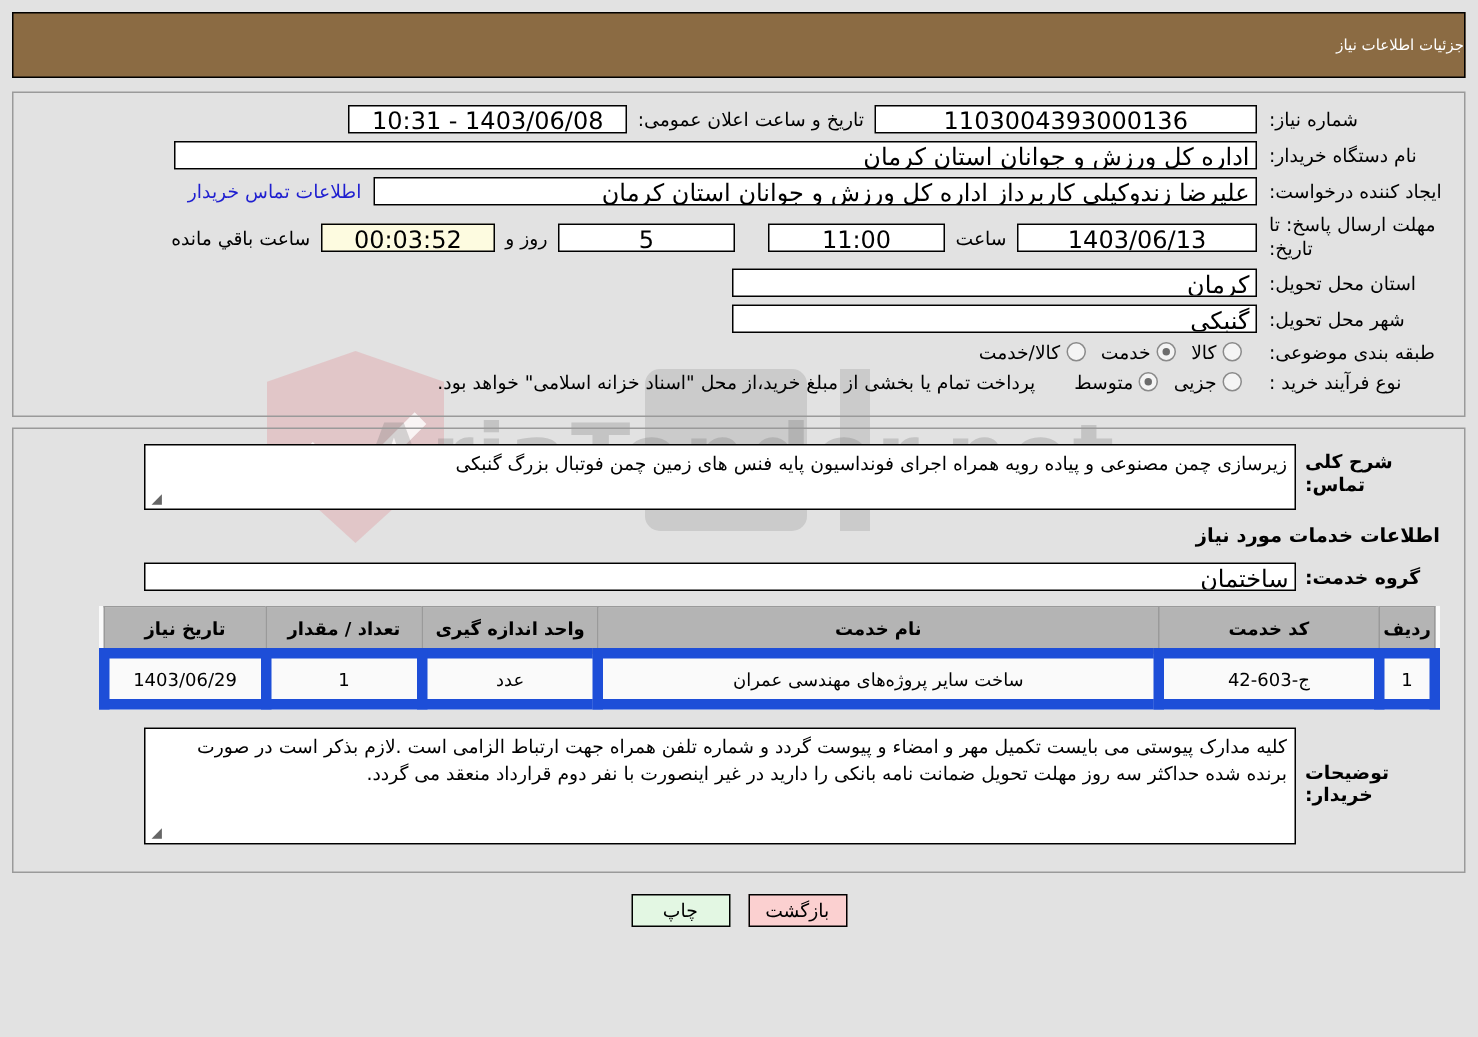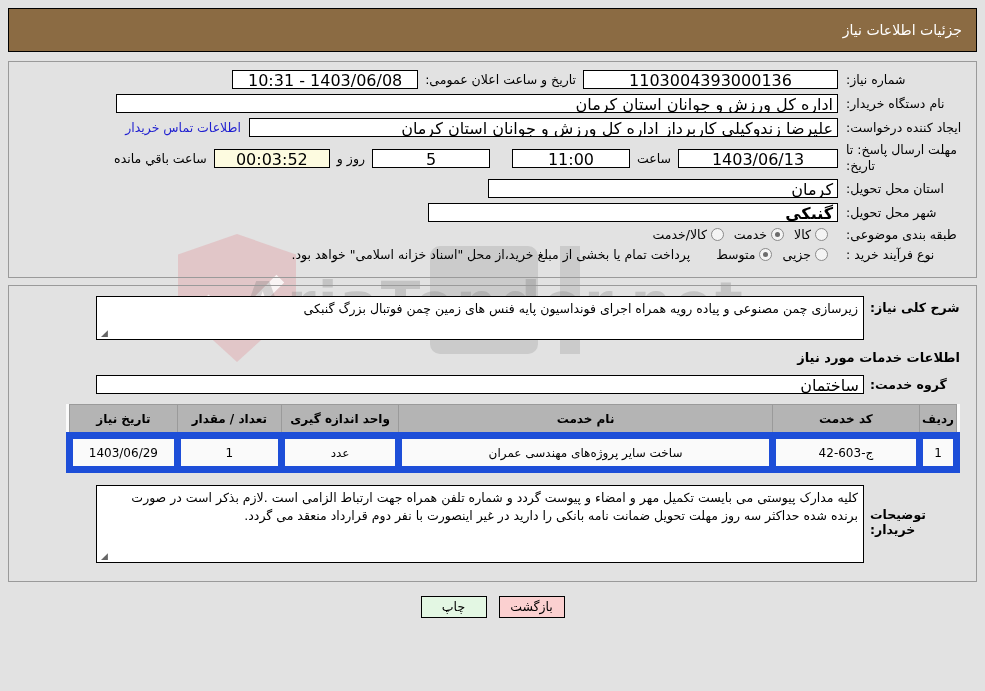--- a/index.html
+++ b/index.html
@@ -49,21 +49,21 @@
   
   #header-bar{
     margin:8px 8px 0 8px;
     height:44px;
     background:#8b6b43;
     border:1px solid #000;
     display:flex;align-items:center;justify-content:flex-start;
     box-sizing:border-box;
   }
   #header-bar .title{
-    color:#fff;font-size:14px;padding-right:14px;
+    color:#fff;font-size:10px;
   }
 
   
   .panel{
     margin:9px 8px 0 8px;
     border:1px solid #9a9a9a;
     background:transparent;
     box-sizing:border-box;
   }
   #panel-top{ padding:8px 10px 10px 10px; }
@@ -90,21 +90,21 @@
 
   .w-need-no{width:255px;}
   .w-buyer{width:722px;}
   .w-creator{width:589px;}
   .w-date{width:160px;}
   .w-time{width:118px;}
   .w-days{width:118px;}
   .w-count{width:116px;}
   .w-announce{width:186px;}
   .w-prov{width:350px;}
-  .w-city{width:410px;font-weight:bold;}
+  .w-city{width:350px;}
 
   .inline-txt{font-size:12.5px;padding:0 7px;white-space:nowrap;}
   .link-blue{color:#1f1fd0;font-size:12.5px;padding:0 8px;cursor:pointer;white-space:nowrap;}
 
   
   .radio-wrap{display:flex;align-items:center;gap:4px;margin-right:10px;}
   .radio{
     width:13px;height:13px;border-radius:50%;
     border:1px solid #8a8a8a;background:#f4f4f4;
     box-sizing:border-box;display:inline-block;position:relative;flex:0 0 auto;
@@ -268,21 +268,21 @@
       </div>
 
       <span class="note-txt">پرداخت تمام یا بخشی از مبلغ خرید،از محل "اسناد خزانه اسلامی" خواهد بود.</span>
     </div>
 
   </div>
 
   <div class="panel" id="panel-mid">
 
     <div class="desc-row">
-      <span class="desc-lbl">شرح کلی نیاز:</span>
+      <span class="desc-lbl">شرح کلی تماس:</span>
       <div class="textarea" id="desc-main">
         <span>زیرسازی چمن مصنوعی و پیاده رویه همراه اجرای فونداسیون پایه فنس های  زمین چمن فوتبال بزرگ گنبکی</span>
         <span class="grip">◢</span>
       </div>
     </div>
 
     <div class="section-head">اطلاعات خدمات مورد نیاز</div>
 
     <div class="grp-row">
       <span class="grp-lbl">گروه خدمت:</span>

